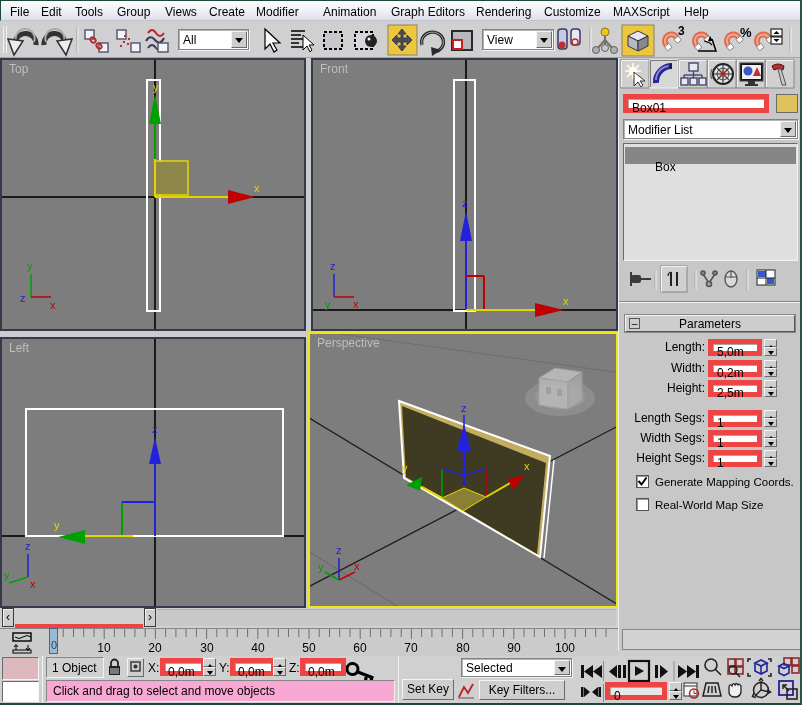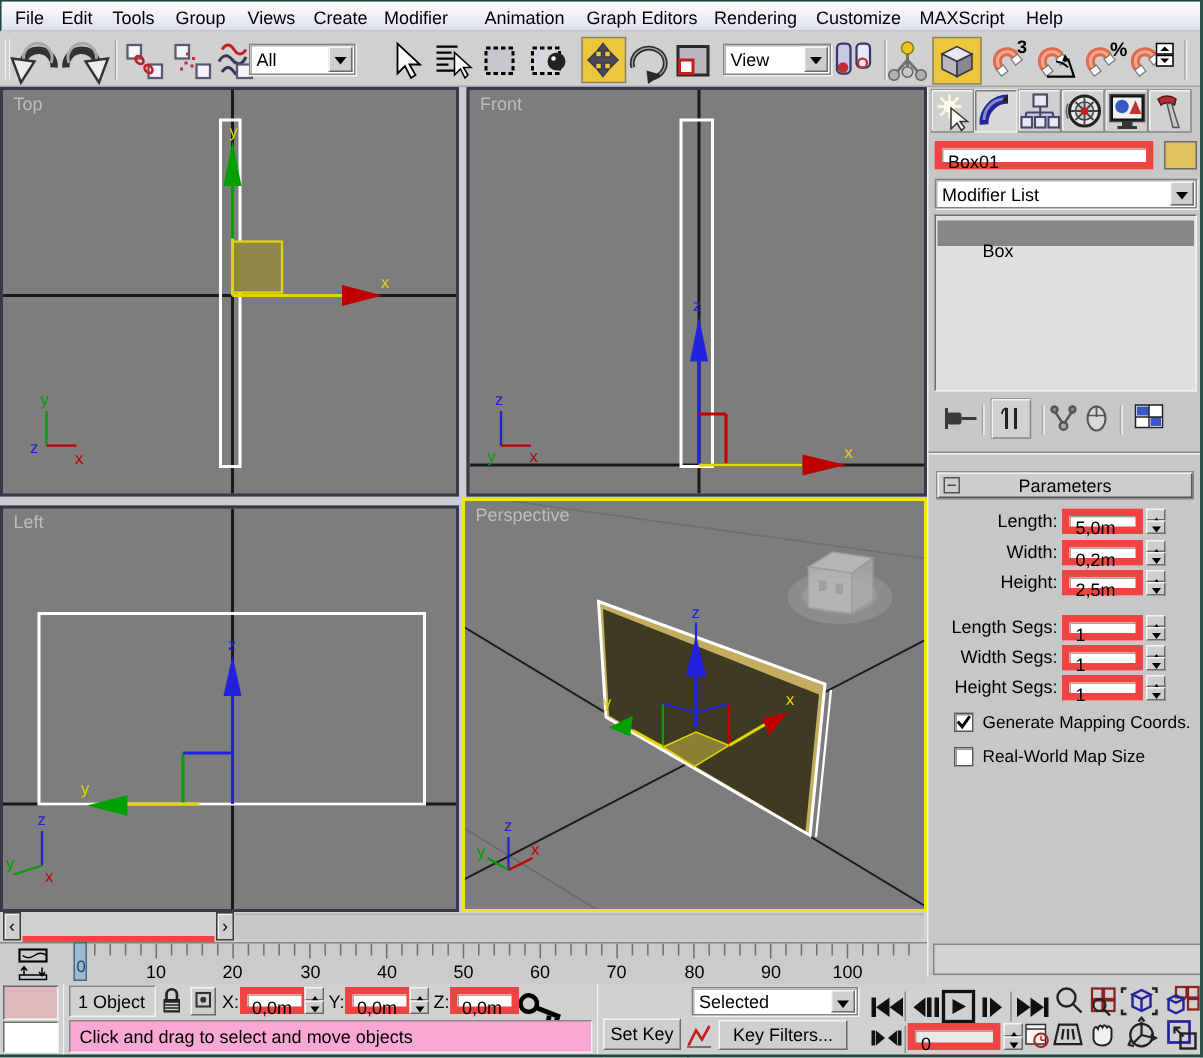--- a/index.html
+++ b/index.html
@@ -162,21 +162,21 @@
         <rect x="753.5" y="21" width="5.5" height="5" fill="#fff" stroke="#777" stroke-width="0.8"></rect>
         <rect x="765.5" y="21" width="5.5" height="5" fill="#fff" stroke="#777" stroke-width="0.8"></rect>
       </g>
     <rect x="771" y="8" width="11" height="7" fill="#fff" stroke="#000"></rect>
     <rect x="771" y="16" width="11" height="7" fill="#fff" stroke="#000"></rect>
     <path d="M 776.5 10 l 3 3 l -6 0 z" fill="#000"></path>
     <path d="M 776.5 21 l 3 -3 l -6 0 z" fill="#000"></path>
     <line x1="790" y1="6" x2="790" y2="32" stroke="#a2a2a2"></line>
       <line x1="791" y1="6" x2="791" y2="32" stroke="#f2f2f2"></line>
   </svg>
-  <div class="combo" style="left:166px; top:8px; width:71px;">
+  <div class="combo" style="left:178px; top:8px; width:71px;">
       <span class="txt">All</span>
       <span class="cb"></span>
     </div>
   <div class="combo" style="left:482px; top:8px; width:72px;">
       <span class="txt">View</span>
       <span class="cb"></span>
     </div>
 </div>
 
 <div class="abs" id="vparea" style="left:0; top:58px; width:618px; height:550px; background:#caccd0;">

